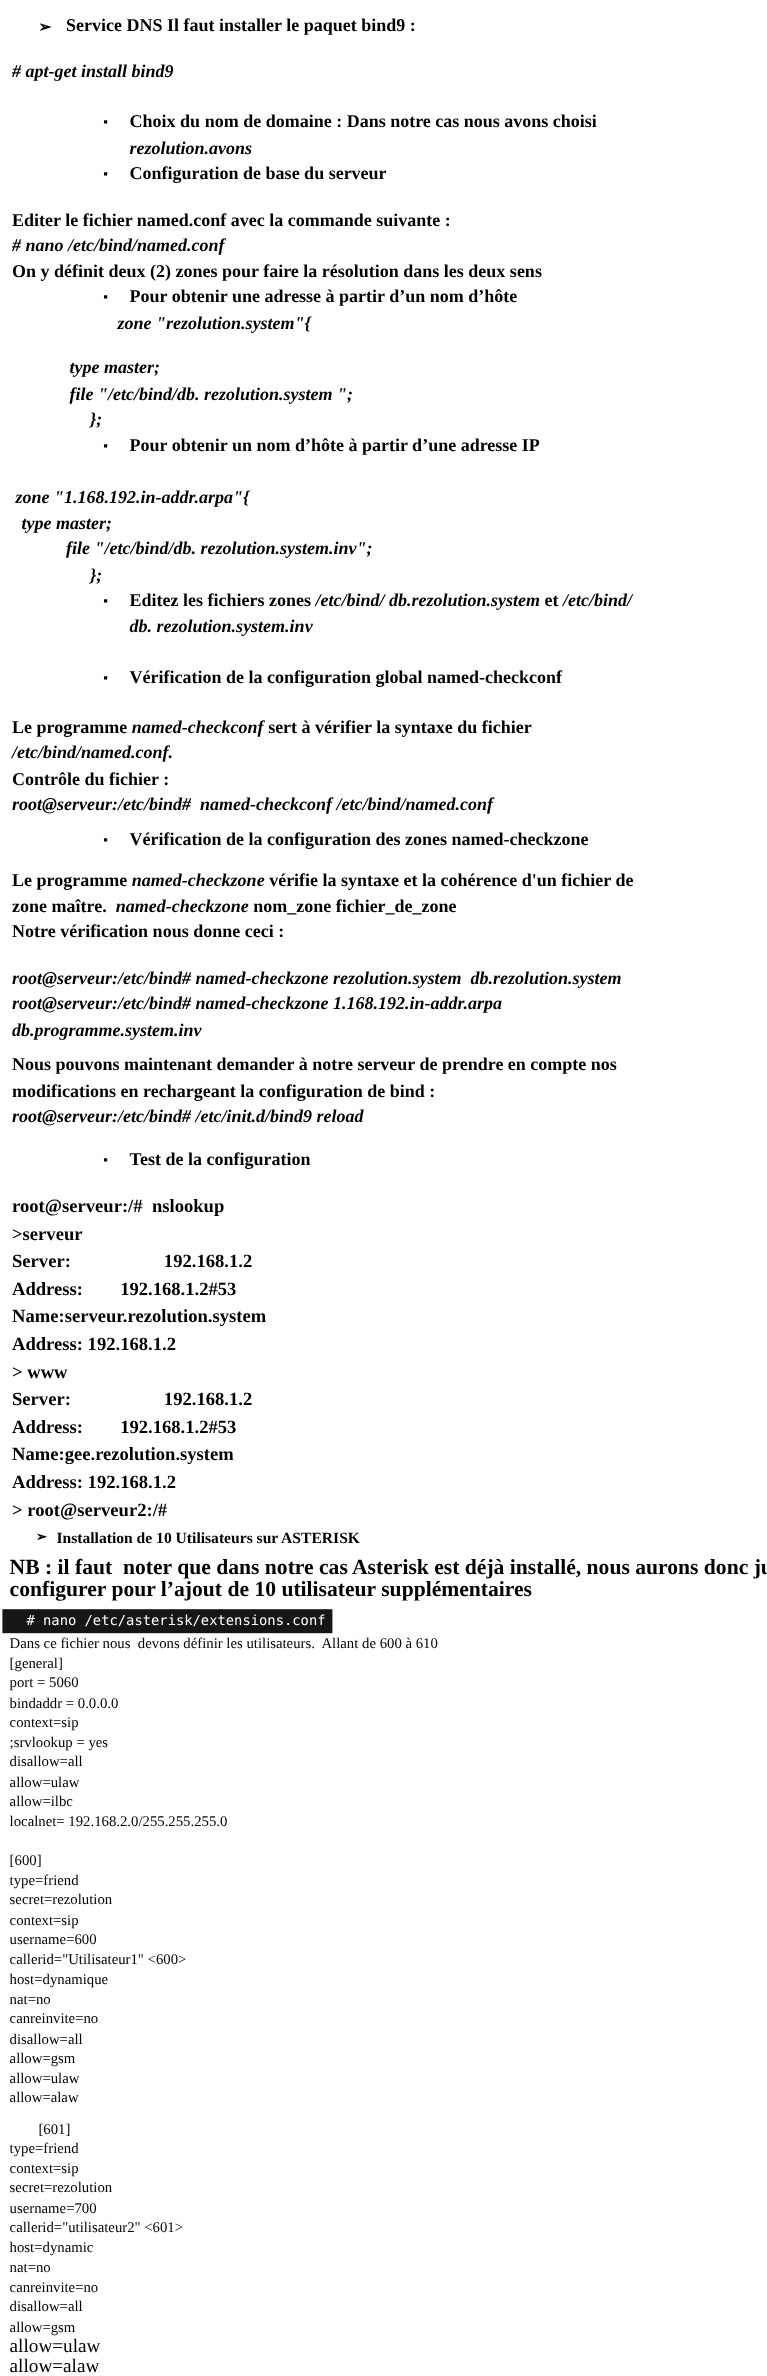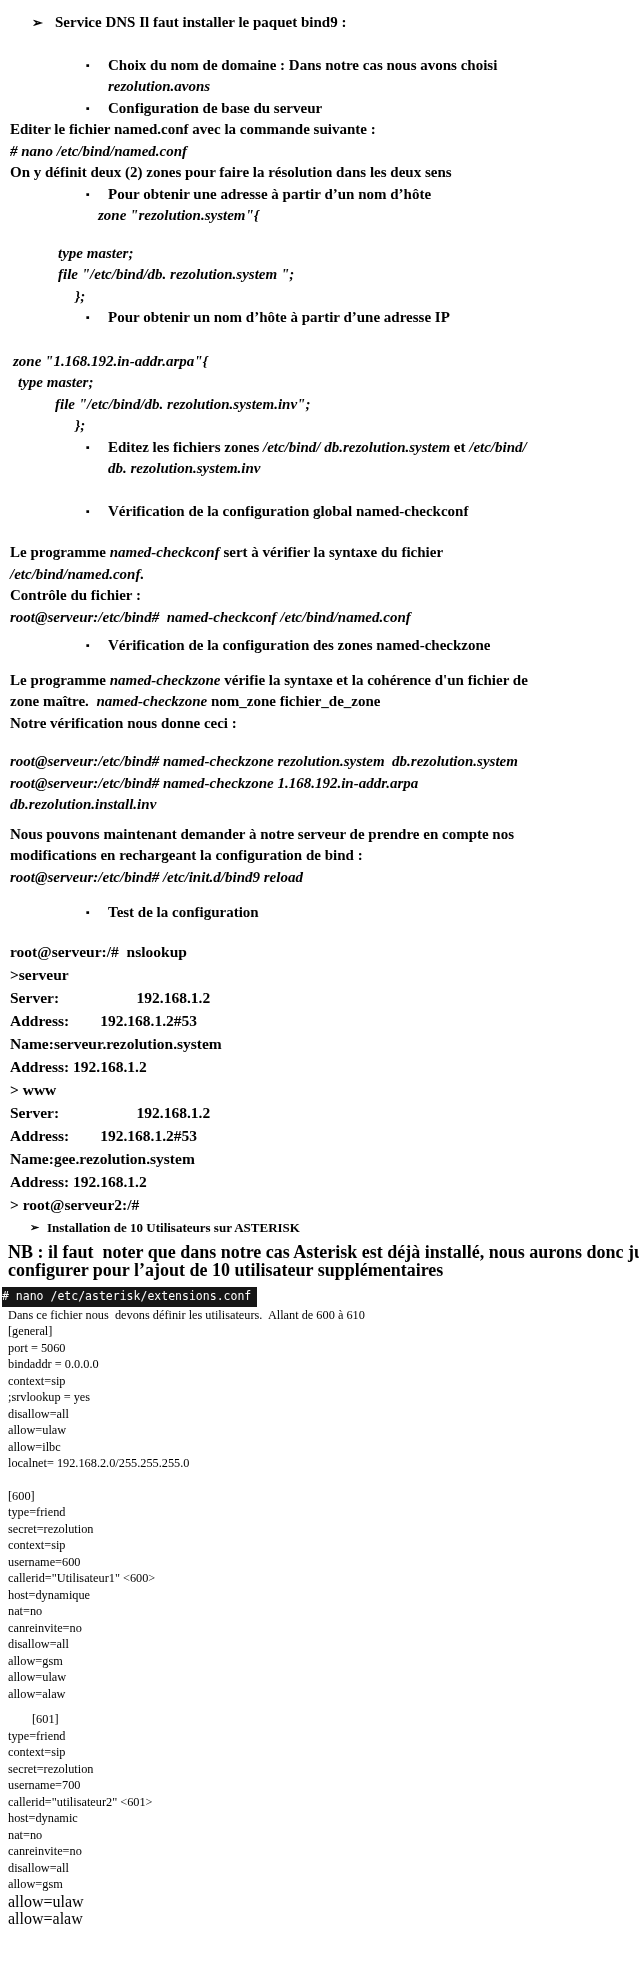--- a/index.html
+++ b/index.html
@@ -26,35 +26,36 @@
   .term{margin-left:10px;line-height:23px;font-size:15.5px}
   
   .h2{display:flex;padding-left:30px;font-size:13px;line-height:17px}
   .h2 .bullet{flex:0 0 17px;font-size:11px}
   .nb{margin-left:8px;font-size:18px;line-height:18px}
   
   .hl{margin-left:2px;line-height:17px}
   .hl .txt{
     display:inline-block;background:#161616;color:#ffffff;
     font-family:"DejaVu Sans Mono","Liberation Mono",monospace;
-    font-size:11.5px;font-weight:normal;padding:1px 6px 2px 0;
+    font-size:11.5px;font-weight:normal;padding:1px 6px 2px 20px;
   }
   
   .cfg{margin-left:8px;font-size:12.3px;line-height:16.5px;font-weight:normal}
   .cfglg{margin-left:8px;font-size:16px;line-height:17px;font-weight:normal}
 </style>
 </head>
 <body>
 
 <div class="page">
     <div class="line h1" style="margin-top: 6px;"><span class="bullet">➢</span><span class="txt"><span>Service DNS Il faut installer le paquet bind9 :</span></span></div>
+    <div class="line code" style="margin-top: 16px;"><span class="txt"><span># apt-get install bind9</span></span></div>
     <div class="line li" style="margin-top: 21px;"><span class="bullet">▪</span><span class="txt"><span>Choix du nom de domaine : Dans notre cas nous avons choisi</span></span></div>
     <div class="line licont"><span class="txt"><span>rezolution.avons</span></span></div>
     <div class="line li"><span class="bullet">▪</span><span class="txt"><span>Configuration de base du serveur</span></span></div>
-    <div class="line body" style=""><span class="txt"><span>Editer le fichier named.conf avec la commande suivante :</span></span></div>
+    <div class="line body" style="margin-top: 17px;"><span class="txt"><span>Editer le fichier named.conf avec la commande suivante :</span></span></div>
     <div class="line code"><span class="txt"><span># nano /etc/bind/named.conf</span></span></div>
     <div class="line body"><span class="txt"><span>On y définit deux (2) zones pour faire la résolution dans les deux sens</span></span></div>
     <div class="line li"><span class="bullet">▪</span><span class="txt"><span>Pour obtenir une adresse à partir d’un nom d’hôte</span></span></div>
     <div class="line code" style="margin-left: 98px;"><span class="txt"><span>zone "rezolution.system"{</span></span></div>
     <div class="line code" style="margin-top: 16px; margin-left: 58px;"><span class="txt"><span>type master;</span></span></div>
     <div class="line code" style="margin-left: 58px;"><span class="txt"><span>file "/etc/bind/db. rezolution.system ";</span></span></div>
     <div class="line code" style="margin-left: 75px;"><span class="txt"><span>};</span></span></div>
     <div class="line li"><span class="bullet">▪</span><span class="txt"><span>Pour obtenir un nom d’hôte à partir d’une adresse IP</span></span></div>
     <div class="line code" style="margin-top: 22px; margin-left: 13px;"><span class="txt"><span>zone "1.168.192.in-addr.arpa"{</span></span></div>
     <div class="line code" style="margin-left: 18px;"><span class="txt"><span>type master;</span></span></div>
@@ -66,21 +67,21 @@
     <div class="line body" style="margin-top: 20px;"><span class="txt"><span>Le programme </span><span class="it">named-checkconf</span><span> sert à vérifier la syntaxe du fichier</span></span></div>
     <div class="line code"><span class="txt"><span>/etc/bind/named.conf.</span></span></div>
     <div class="line body"><span class="txt"><span>Contrôle du fichier :</span></span></div>
     <div class="line code"><span class="txt"><span>root@serveur:/etc/bind#  named-checkconf /etc/bind/named.conf</span></span></div>
     <div class="line li" style="margin-top: 7px;"><span class="bullet">▪</span><span class="txt"><span>Vérification de la configuration des zones named-checkzone</span></span></div>
     <div class="line body" style="margin-top: 13px;"><span class="txt"><span>Le programme </span><span class="it">named-checkzone</span><span> vérifie la syntaxe et la cohérence d'un fichier de</span></span></div>
     <div class="line body"><span class="txt"><span>zone maître.  </span><span class="it">named-checkzone</span><span> nom_zone fichier_de_zone</span></span></div>
     <div class="line body"><span class="txt"><span>Notre vérification nous donne ceci :</span></span></div>
     <div class="line code" style="margin-top: 17px;"><span class="txt"><span>root@serveur:/etc/bind# named-checkzone rezolution.system  db.rezolution.system</span></span></div>
     <div class="line code"><span class="txt"><span>root@serveur:/etc/bind# named-checkzone 1.168.192.in-addr.arpa</span></span></div>
-    <div class="line code"><span class="txt"><span>db.rezolution.install.inv</span></span></div>
+    <div class="line code"><span class="txt"><span>db.programme.system.inv</span></span></div>
     <div class="line body" style="margin-top: 8px;"><span class="txt"><span>Nous pouvons maintenant demander à notre serveur de prendre en compte nos</span></span></div>
     <div class="line body"><span class="txt"><span>modifications en rechargeant la configuration de bind :</span></span></div>
     <div class="line code"><span class="txt"><span>root@serveur:/etc/bind# /etc/init.d/bind9 reload</span></span></div>
     <div class="line li" style="margin-top: 14px;"><span class="bullet">▪</span><span class="txt"><span>Test de la configuration</span></span></div>
     <div class="line term" style="margin-top: 16px;"><span class="txt"><span>root@serveur:/#  nslookup</span></span></div>
     <div class="line term"><span class="txt"><span>&gt;serveur</span></span></div>
     <div class="line term"><span class="txt"><span>Server:                    192.168.1.2</span></span></div>
     <div class="line term"><span class="txt"><span>Address:        192.168.1.2#53</span></span></div>
     <div class="line term"><span class="txt"><span>Name:serveur.rezolution.system</span></span></div>
     <div class="line term"><span class="txt"><span>Address: 192.168.1.2</span></span></div>

